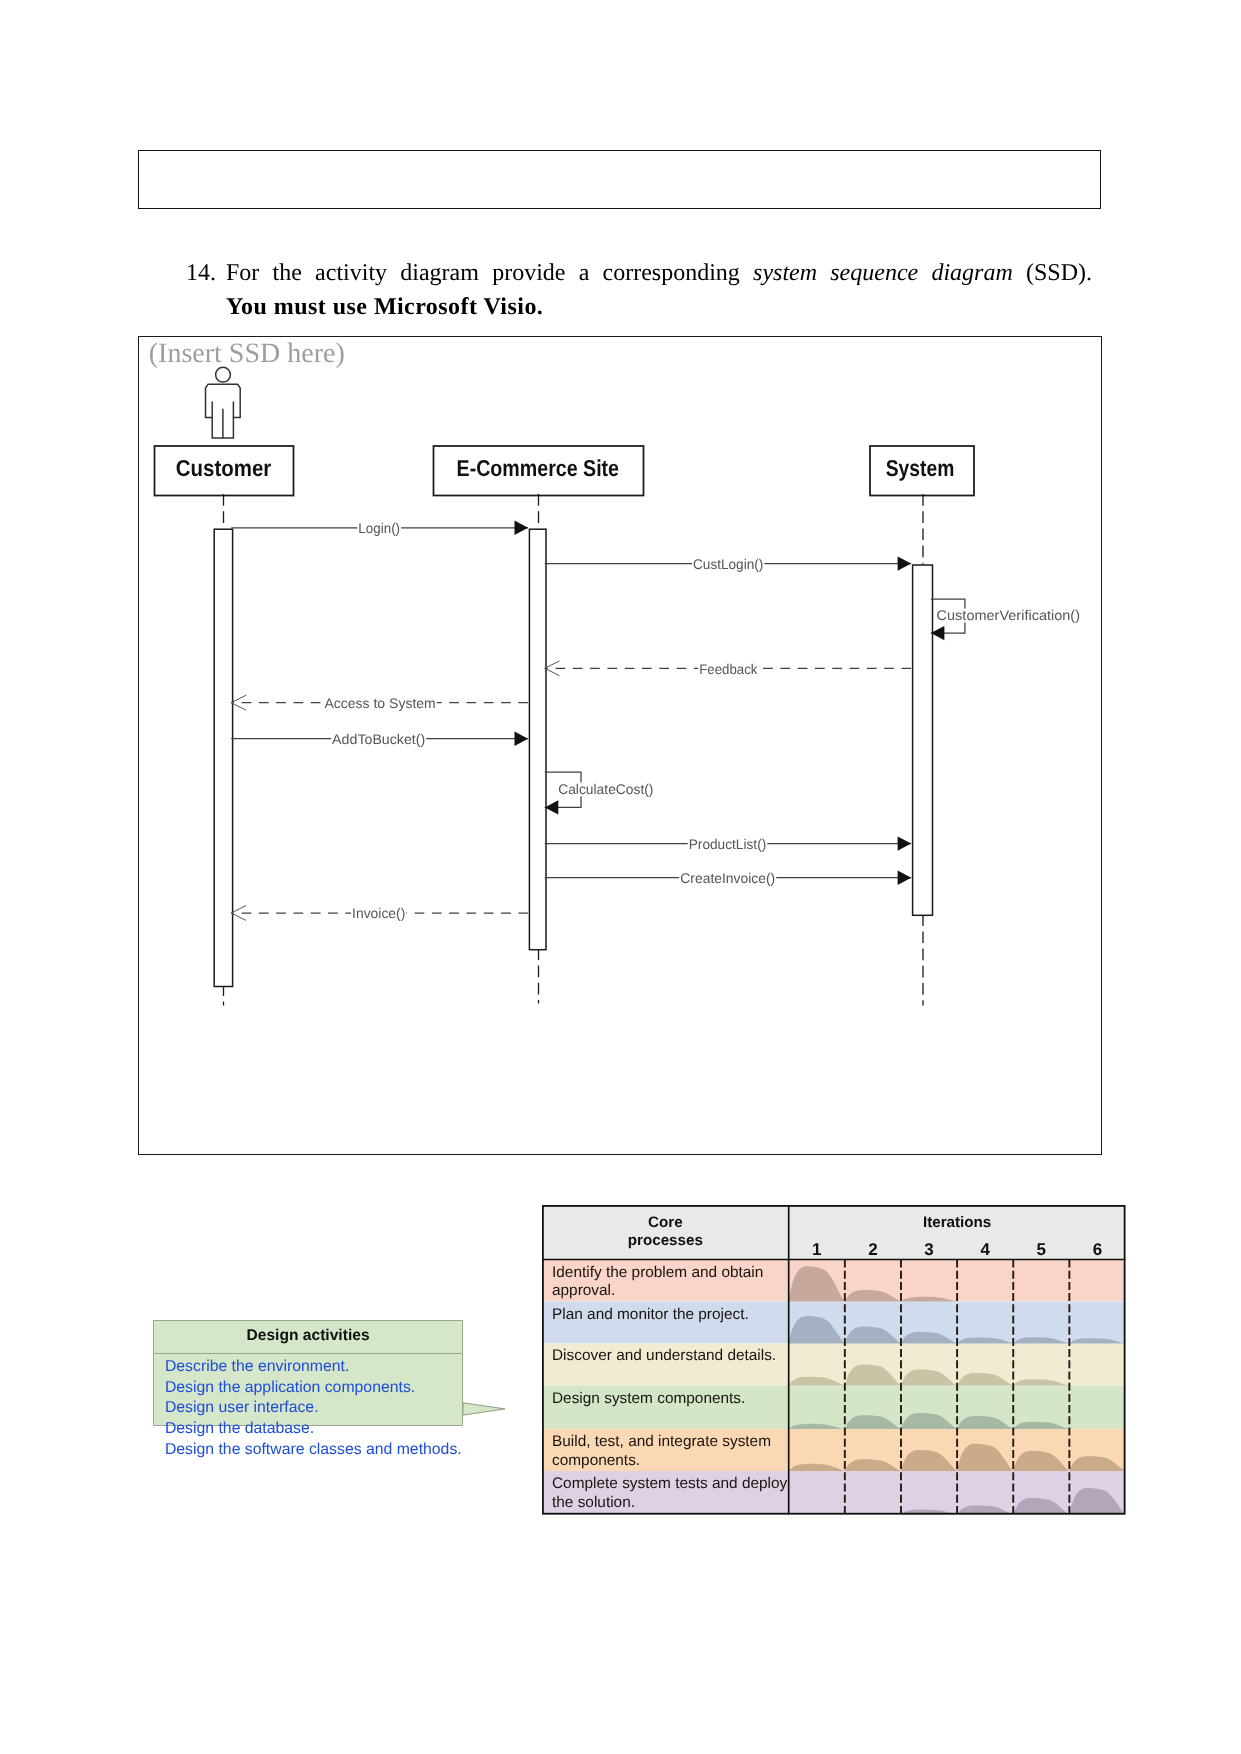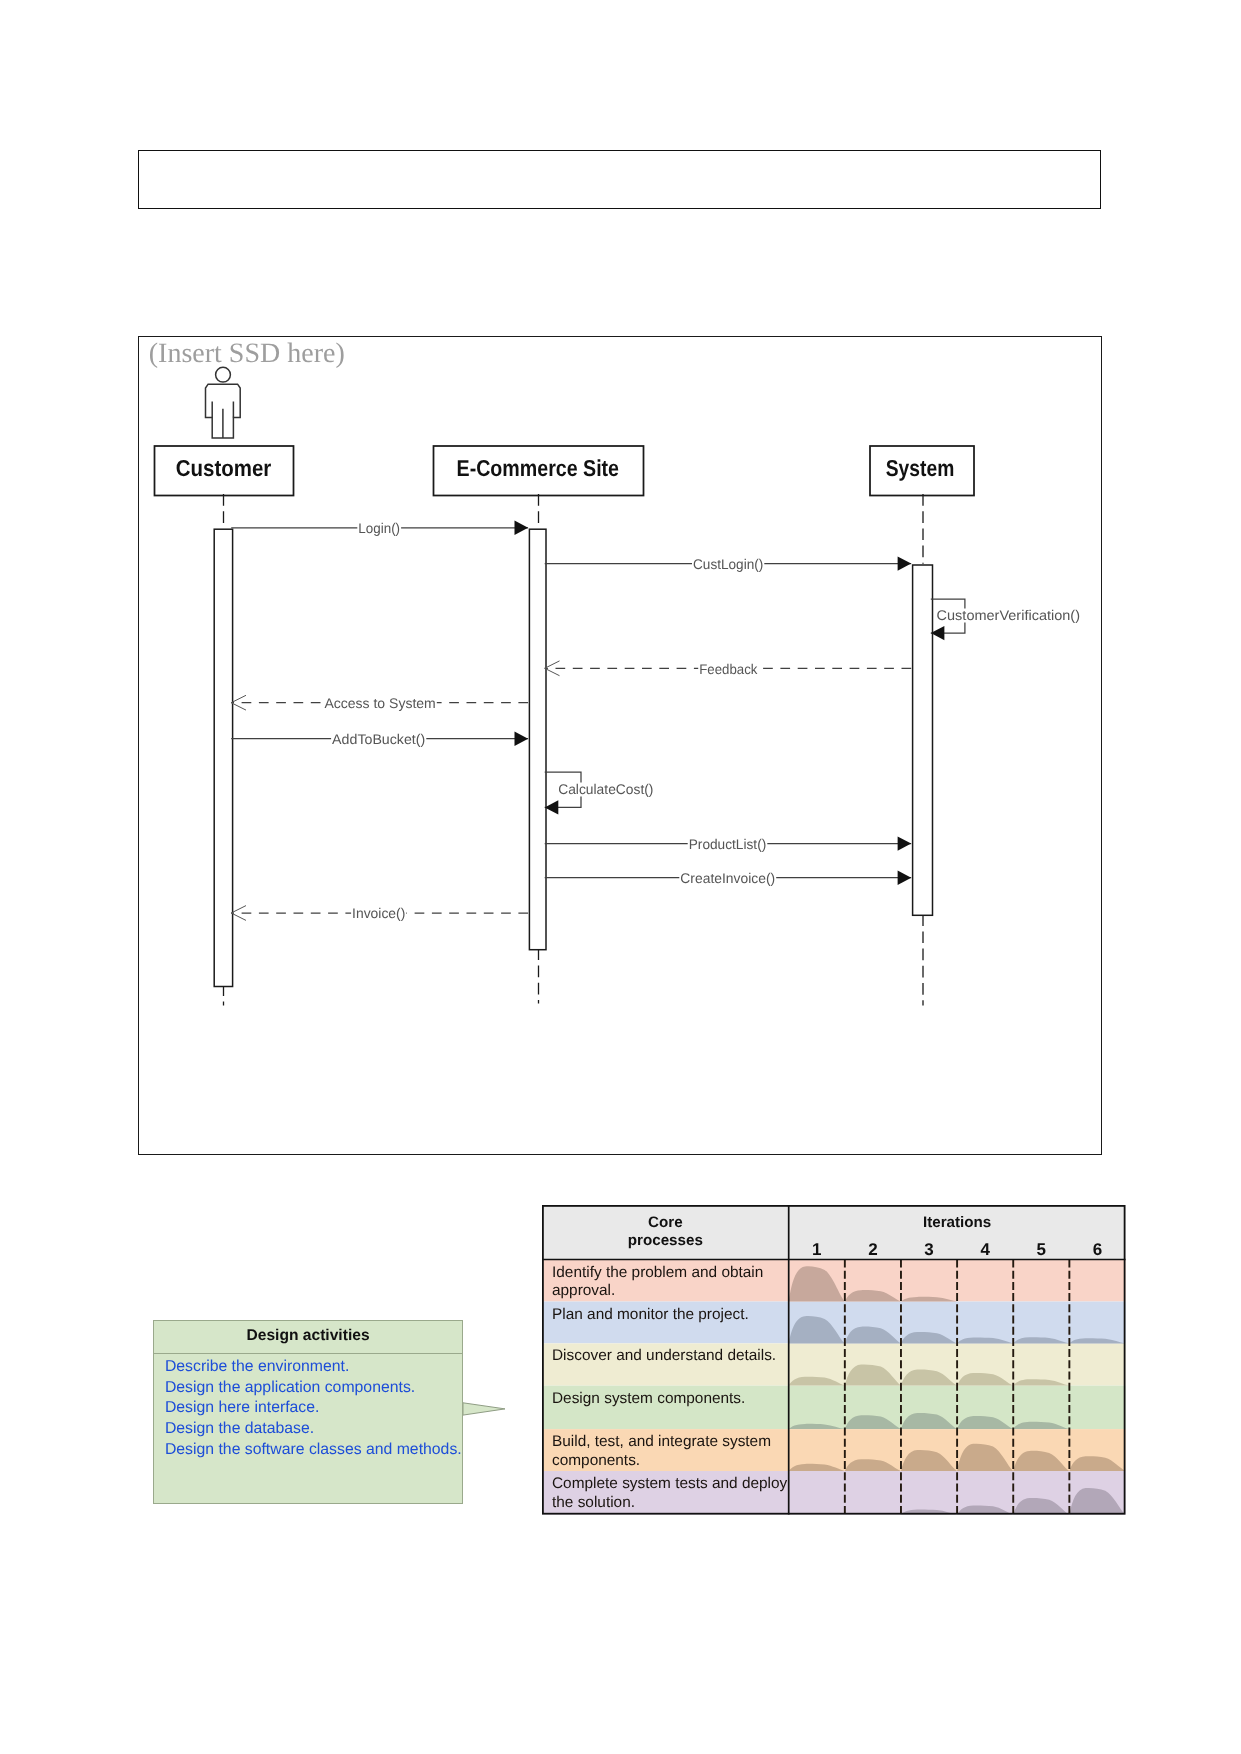--- a/index.html
+++ b/index.html
@@ -26,30 +26,37 @@
   #ssd-svg g.msglbl text{font-family:"Liberation Sans",sans-serif;font-size:14px;fill:#555;}
 
   
   #fig-table{position:absolute;left:506px;top:1205px;width:584px;height:310px;padding-left:36px;}
   #tbl-svg text{font-family:"Liberation Sans",sans-serif;fill:#111;}
   #tbl-svg text.hdr{font-size:15.2px;font-weight:bold;}
   #tbl-svg text.itn{font-size:17px;font-weight:bold;}
   #tbl-svg text.rowlbl{font-size:15.4px;fill:#1a1410;}
 
   
-  #design-box{position:absolute;left:152.6px;top:1319.5px;width:310.9px;height:184px;background:#d6e6c9;border:1.1px solid #9aa98c;box-sizing:border-box;}
+  #design-box{position:absolute;left:152.6px;top:1319.5px;width:310.9px;height:106px;background:#d6e6c9;border:1.1px solid #9aa98c;box-sizing:border-box;}
   #design-title{position:absolute;left:0;top:-2px;width:100%;height:35.5px;line-height:34px;text-align:center;font-family:"Liberation Sans",sans-serif;font-weight:bold;font-size:15.6px;color:#111;border-bottom:1.1px solid #9aa98c;box-sizing:border-box;}
   #design-list{position:absolute;left:11.3px;top:36.3px;font-family:"Liberation Sans",sans-serif;font-size:15.8px;color:#1d4ed8;line-height:20.7px;}
   #callout-svg{position:absolute;left:463.2px;top:1402px;width:48px;height:16px;}
 </style>
 </head>
 <body>
 
 <div class="page">
   <div id="top-box"></div>
+  <div id="question">
+    <span class="num">14.</span>
+    <div class="body">
+      <span>For the activity diagram provide a corresponding </span><span class="ital">system sequence diagram</span><span> (SSD).</span>
+      <div class="bold">You must use Microsoft Visio.</div>
+    </div>
+  </div>
   <div id="ssd-frame">
     <div id="ssd-placeholder">(Insert SSD here)</div>
     <svg id="ssd-svg" width="961" height="816" viewBox="0 0 961 816">
       <defs>
         <marker id="solidArrowR" markerWidth="18" markerHeight="18" refX="14.2" refY="8.0" orient="0" markerUnits="userSpaceOnUse">
           <path d="M0.6,0.8 L14.2,8.0 L0.6,15.2 Z" fill="#111"></path>
         </marker>
         <marker id="solidArrowL" markerWidth="18" markerHeight="18" refX="1.8" refY="8.0" orient="0" markerUnits="userSpaceOnUse">
           <path d="M15.4,0.8 L1.8,8.0 L15.4,15.2 Z" fill="#111"></path>
         </marker>
@@ -215,21 +222,21 @@
           <text x="10" y="283.0" class="rowlbl">Complete system tests and deploy</text>
           <text x="10" y="301.5" class="rowlbl">the solution.</text>
         </g>
     </svg>
   </div>
   <div id="design-box">
     <div id="design-title">Design activities</div>
     <div id="design-list">
         <div>Describe the environment.</div>
         <div>Design the application components.</div>
-        <div>Design here interface.</div>
+        <div>Design user interface.</div>
         <div>Design the database.</div>
         <div>Design the software classes and methods.</div>
       </div>
   </div>
   <svg id="callout-svg" width="48" height="16" viewBox="0 0 48 16">
     <path d="M0.0,0.8 L42.0,6.9 L0.0,13.1 Z" fill="#d6e6c9" stroke="#8f9d84" stroke-width="1.0" stroke-linejoin="miter"></path>
   </svg>
 </div>
 
 </body></html>

